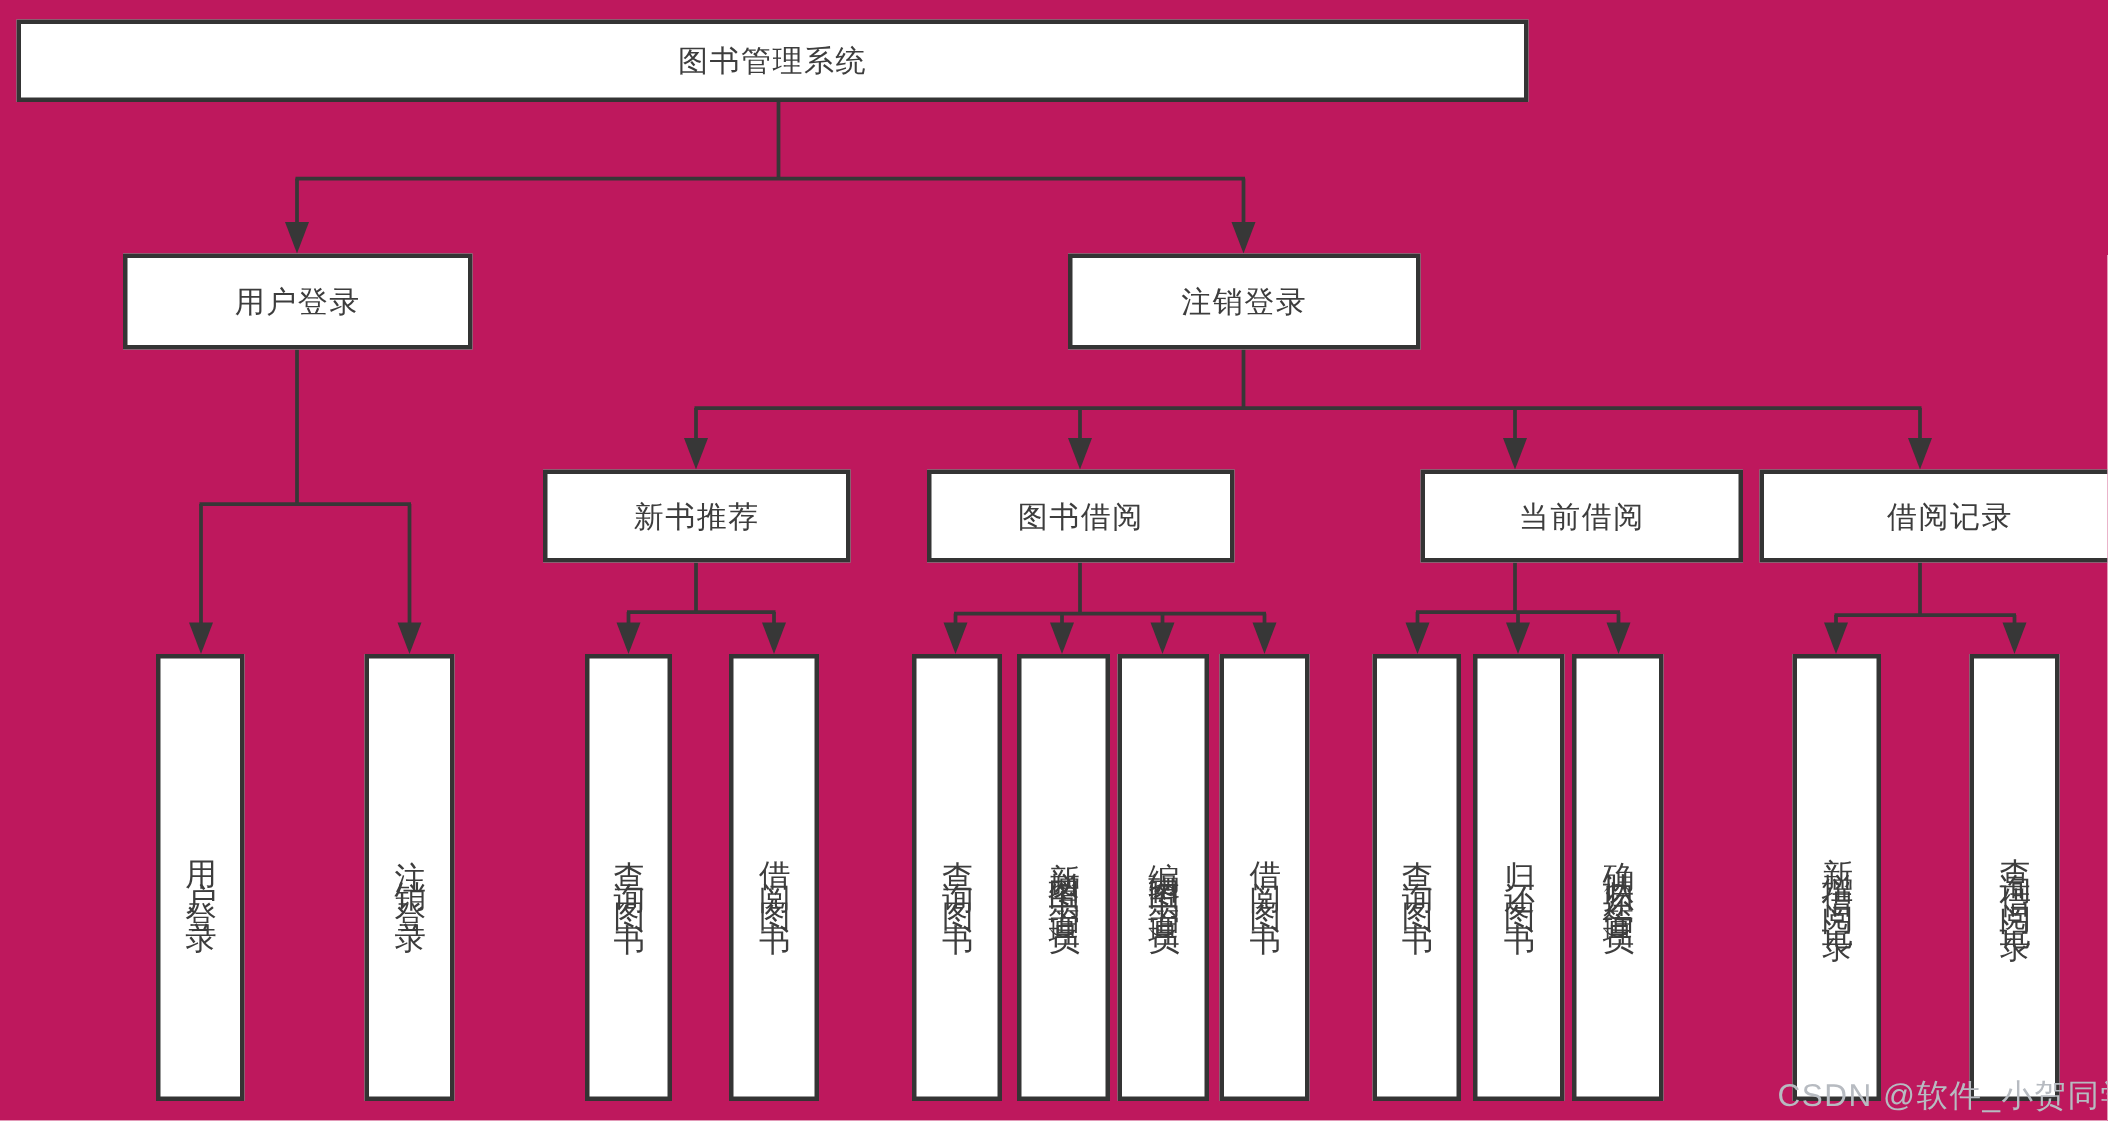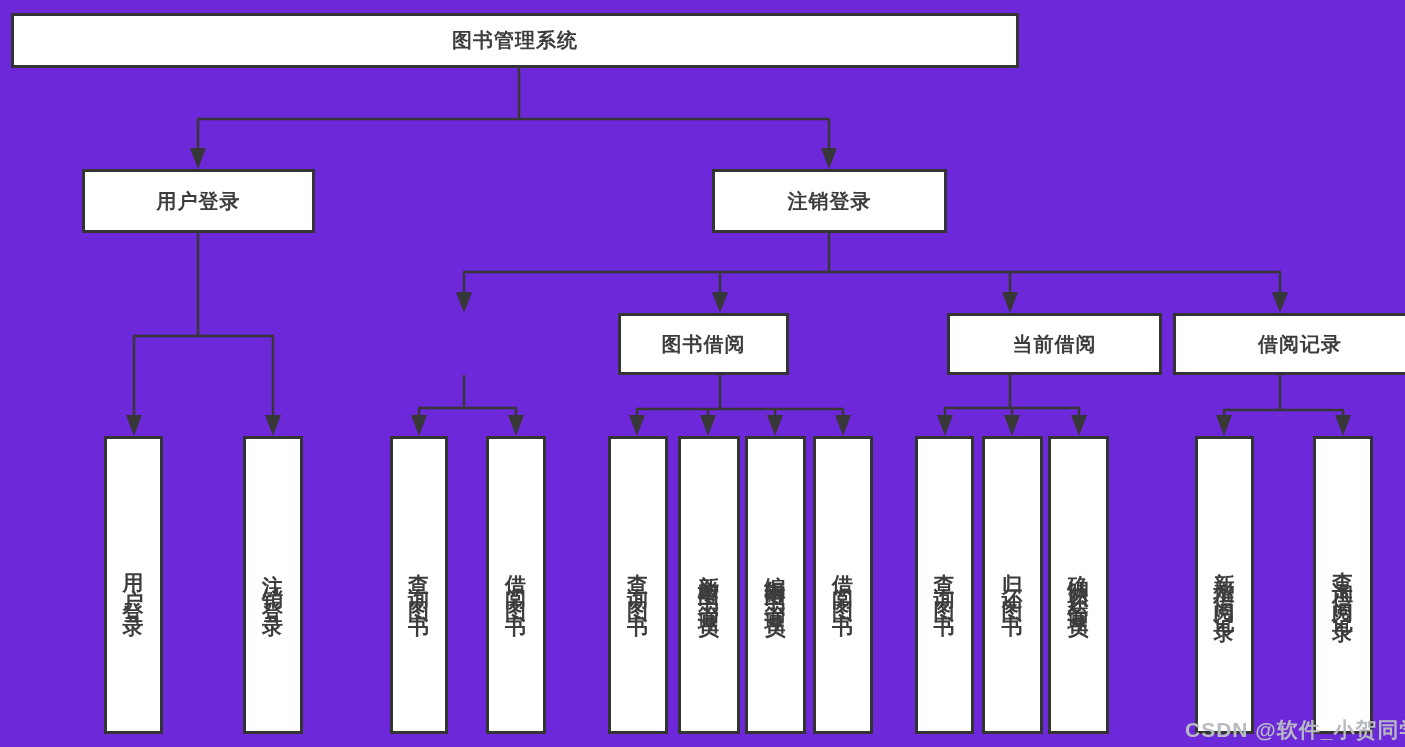--- a/index.html
+++ b/index.html
@@ -5,23 +5,22 @@
   html, body {
     margin: 0;
     padding: 0;
     background: #ffffff;
     font-family: "Liberation Sans", "DejaVu Sans", sans-serif;
   }
   .canvas {
     position: relative;
     width: 1405px;
     height: 747px;
-    background: #6d28d9;
+    background: #be185d;
     overflow: hidden;
-    font-weight: bold;
   }
   .connectors {
     position: absolute;
     left: 0; top: 0;
     width: 1405px;
     height: 747px;
     z-index: 1;
   }
   .node {
     position: absolute;
@@ -46,21 +45,21 @@
     white-space: nowrap;
   }
   .v-short span { letter-spacing: 14px; }
   .v-mid   span { letter-spacing: 10px; }
   .v-long  span { letter-spacing: 6px; }
 
   .root-box   { left: 11px;  top: 13px;  width: 1008px; height: 55px; }
   .l2-a       { left: 82px;  top: 169px; width: 233px;  height: 64px; }
   .l2-b       { left: 712px; top: 169px; width: 235px;  height: 64px; }
   .l3-1       { left: 362px; top: 313px; width: 205px;  height: 62px; }
-  .l3-2       { left: 618px; top: 313px; width: 171px;  height: 62px; }
+  .l3-2       { left: 618px; top: 313px; width: 205px;  height: 62px; }
   .l3-3       { left: 903px; top: 313px; width: 215px;  height: 62px; margin-left: 44px; }
   .l3-4       { left: 1173px;top: 313px; width: 254px;  height: 62px; }
 
   .leaf { top: 436px; height: 298px; }
   .lf-1  { left: 104px;  width: 59px; }
   .lf-2  { left: 243px;  width: 60px; }
   .lf-3  { left: 390px;  width: 58px; }
   .lf-4  { left: 486px;  width: 60px; }
   .lf-5  { left: 608px;  width: 60px; }
   .lf-6  { left: 678px;  width: 62px; }
@@ -168,20 +167,23 @@
     <span>图书管理系统</span>
   </div>
 
   <div class="node h l2-a">
     <span>用户登录</span>
   </div>
   <div class="node h l2-b">
     <span>注销登录</span>
   </div>
 
+  <div class="node h l3-1">
+    <span>新书推荐</span>
+  </div>
   <div class="node h l3-2">
     <span>图书借阅</span>
   </div>
   <div class="node h l3-3">
     <span>当前借阅</span>
   </div>
   <div class="node h l3-4">
     <span>借阅记录</span>
   </div>
 

